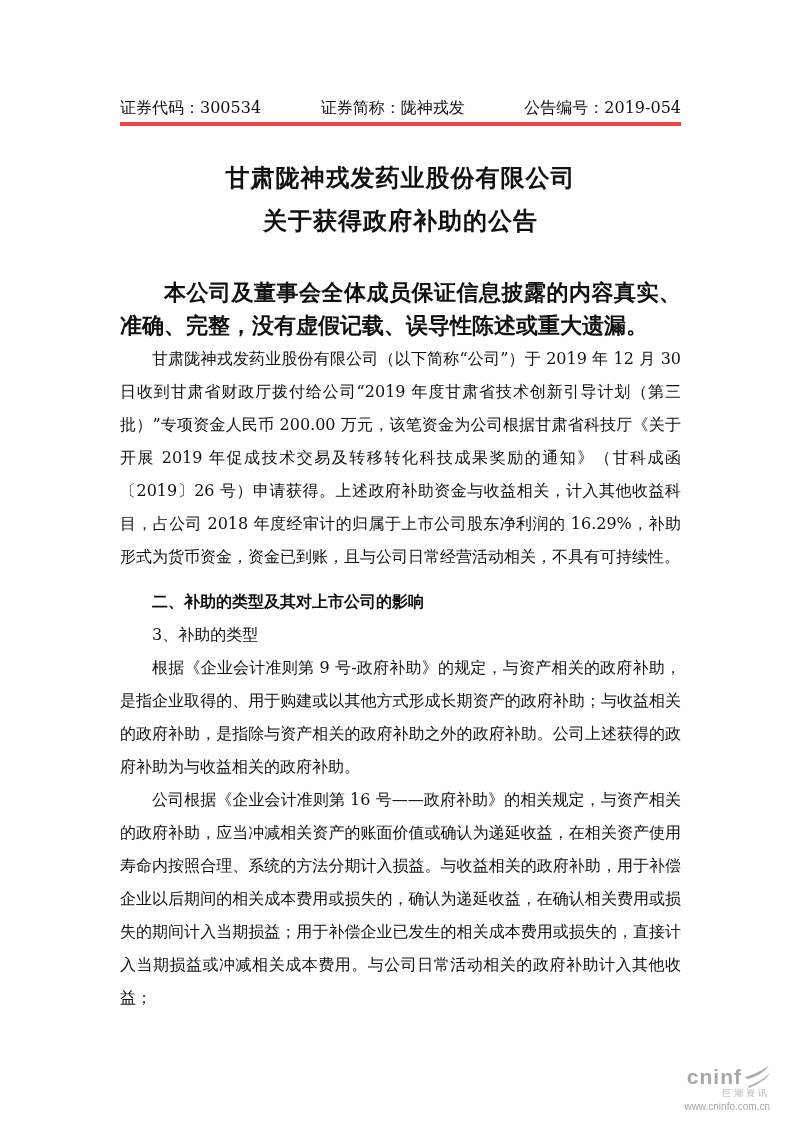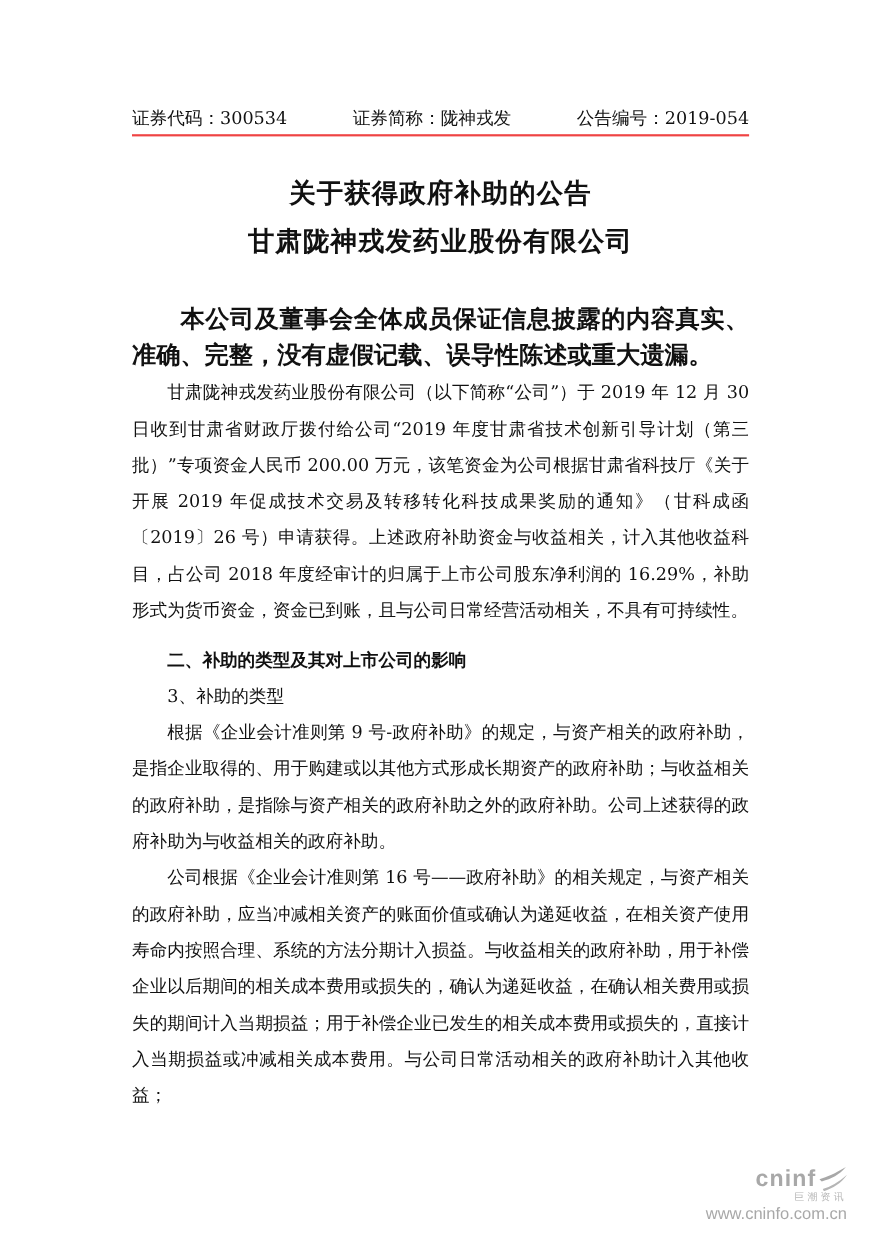--- a/index.html
+++ b/index.html
@@ -23,21 +23,21 @@
     top: 0;
   }
   .doc-header {
     margin-top: 98px;
     display: flex;
     justify-content: space-between;
     align-items: baseline;
     font-size: 16px;
     line-height: 20px;
     padding-bottom: 4px;
-    border-bottom: 2px solid #ef4444;
+    border-bottom: 4px solid #ef4444;
     white-space: nowrap;
   }
   .title {
     margin: 30px 0 0 0;
     text-align: center;
     font-size: 24px;
     font-weight: bold;
     line-height: 43px;
     letter-spacing: 1px;
   }
@@ -86,41 +86,41 @@
     color: #a8a8a8;
   }
   .swoosh { width: 26px; height: 22px; }
   .brand-cn {
     font-size: 9px;
     letter-spacing: 3px;
     color: #b5b5b5;
     margin-top: 1px;
   }
   .brand-url {
-    font-size: 15px;
+    font-size: 10px;
     color: #a8a8a8;
     margin-top: 2px;
     white-space: nowrap;
   }
 </style>
 </head>
 <body>
 
 <div class="page">
   <div class="content">
 
     <div class="doc-header">
       <span>证券代码：300534</span>
       <span>证券简称：陇神戎发</span>
       <span>公告编号：2019-054</span>
     </div>
 
     <h1 class="title">
+      <span class="title-line">甘肃陇神戎发药业股份有限公司</span>
       <span class="title-line">关于获得政府补助的公告</span>
-      <span class="title-line">甘肃陇神戎发药业股份有限公司</span>
     </h1>
 
     <p class="declaration">本公司及董事会全体成员保证信息披露的内容真实、准确、完整，没有虚假记载、误导性陈述或重大遗漏。</p>
 
     <div id="body-blocks">
         <p class="block para">甘肃陇神戎发药业股份有限公司（以下简称“公司”）于 2019 年 12 月 30 日收到甘肃省财政厅拨付给公司“2019 年度甘肃省技术创新引导计划（第三批）”专项资金人民币 200.00 万元，该笔资金为公司根据甘肃省科技厅《关于开展 2019 年促成技术交易及转移转化科技成果奖励的通知》（甘科成函〔2019〕26 号）申请获得。上述政府补助资金与收益相关，计入其他收益科目，占公司 2018 年度经审计的归属于上市公司股东净利润的 16.29%，补助形式为货币资金，资金已到账，且与公司日常经营活动相关，不具有可持续性。</p>
         <p class="block heading">二、补助的类型及其对上市公司的影响</p>
         <p class="block para subheading">3、补助的类型</p>
         <p class="block para">根据《企业会计准则第 9 号-政府补助》的规定，与资产相关的政府补助，是指企业取得的、用于购建或以其他方式形成长期资产的政府补助；与收益相关的政府补助，是指除与资产相关的政府补助之外的政府补助。公司上述获得的政府补助为与收益相关的政府补助。</p>
         <p class="block para">公司根据《企业会计准则第 16 号——政府补助》的相关规定，与资产相关的政府补助，应当冲减相关资产的账面价值或确认为递延收益，在相关资产使用寿命内按照合理、系统的方法分期计入损益。与收益相关的政府补助，用于补偿企业以后期间的相关成本费用或损失的，确认为递延收益，在确认相关费用或损失的期间计入当期损益；用于补偿企业已发生的相关成本费用或损失的，直接计入当期损益或冲减相关成本费用。与公司日常活动相关的政府补助计入其他收益；</p>

